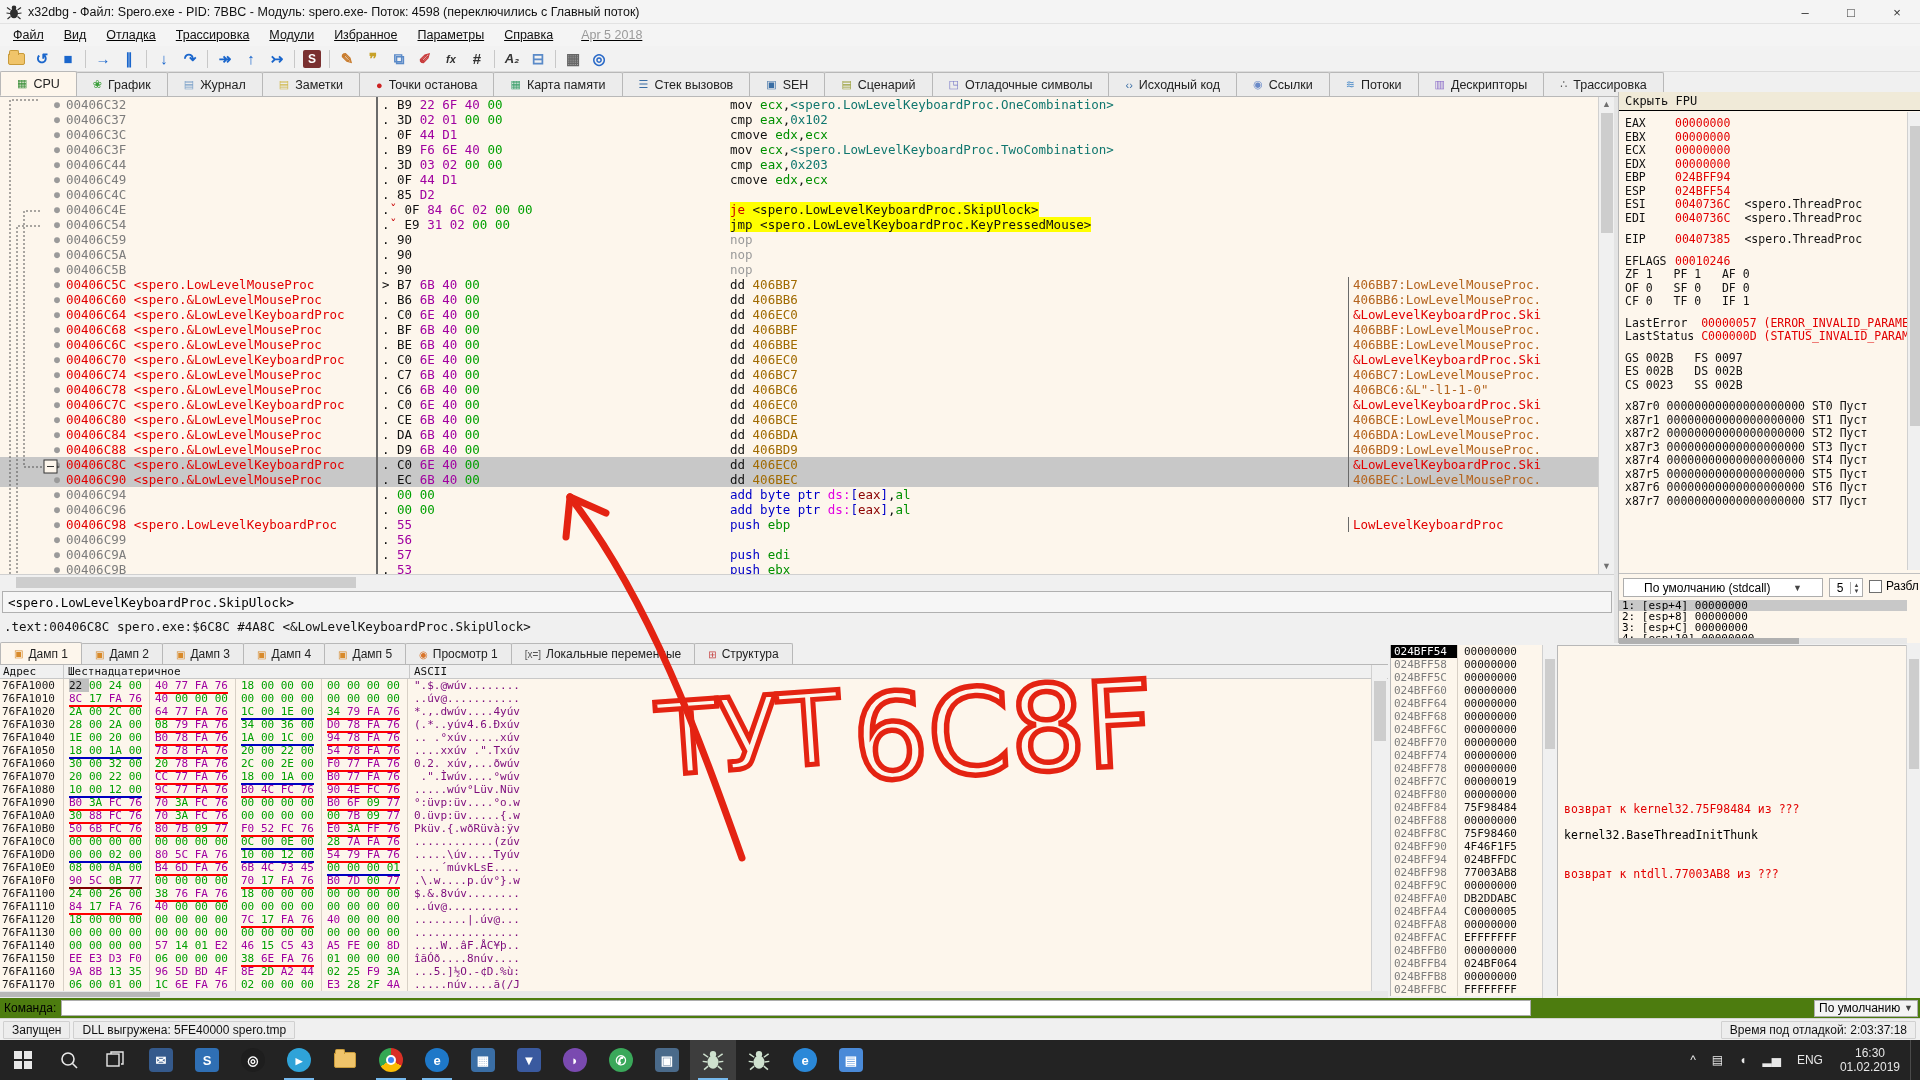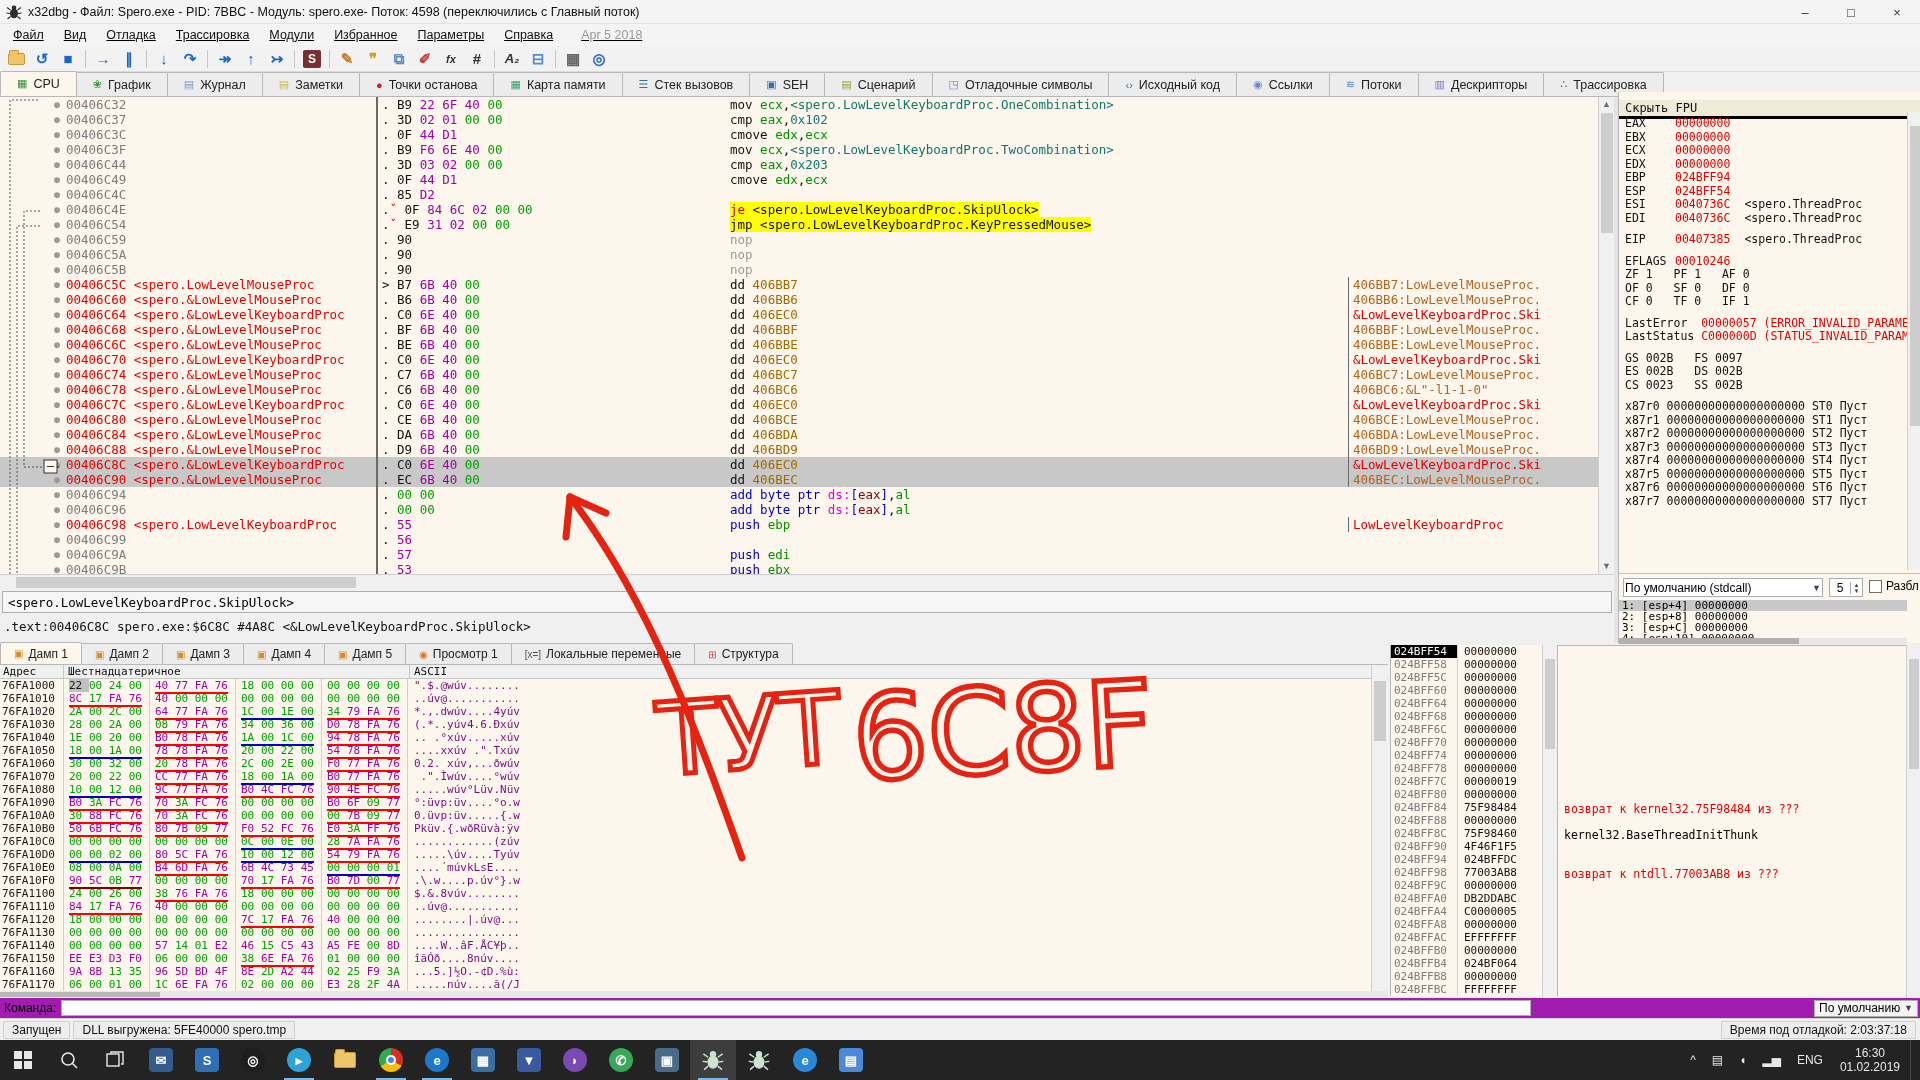--- a/index.html
+++ b/index.html
@@ -104,49 +104,49 @@
     border-left:1px solid #b8b8b8; border-top:1px solid #b8b8b8; font-family:"DejaVu Sans Mono", monospace; font-size:11.5px; }
   .rirow { height:13px; display:flex; align-items:center; white-space:pre; padding-left:6px; }
   #right-vscroll { position:absolute; left:1906px; top:645px; width:14px; height:353px; background:#f0f0f0; border-left:1px solid #d0d0d0; }
   #right-vscroll .thumb { position:absolute; left:2px; top:14px; width:10px; height:110px; background:#cdcdcd; }
   #right-combo { position:absolute; left:1806px; top:999px; width:112px; height:18px; background:#f4f4f4; border:1px solid #adadad;
     display:flex; align-items:center; justify-content:space-between; padding:0 4px; font-size:12px; }
 
   
   #splitter-v { position:absolute; left:1614px; top:97px; width:4px; height:546px; background:#e4e4e4; }
   #registers { position:absolute; left:1618px; top:92px; width:302px; height:551px; background:#fdf6ec; border-left:1px solid #b8b8b8; }
-  #reg-head { height:19px; background:#f0ead8; border-bottom:3px solid #000000; display:flex; align-items:center;
-    padding-left:6px; font-family:"DejaVu Sans Mono", monospace; font-size:12px; color:#111;margin-top:8px; }
+  #reg-head { height:19px; background:#f0ead8; border-bottom:1px solid #000000; display:flex; align-items:center;
+    padding-left:6px; font-family:"DejaVu Sans Mono", monospace; font-size:12px; color:#111; }
   #reg-body { position:absolute; left:0; top:20px; width:288px; height:458px; overflow:hidden;
     font-family:"DejaVu Sans Mono", monospace; font-size:11.5px; padding:4px 0 0 6px; }
   .rrow { height:13.5px; white-space:pre; display:flex; }
   .rname { color:#111; width:50px; flex:none; }
   .rval-red { color:#e20000; } .rval-k { color:#111; }
   .rcomm { color:#111; padding-left:14px; overflow:hidden; white-space:pre; }
   .rgap { height:8px; }
   #reg-vscroll { position:absolute; left:288px; top:20px; width:14px; height:458px; background:#f0f0f0; border-left:1px solid #d0d0d0; }
   #reg-vscroll .thumb { position:absolute; left:2px; top:14px; width:10px; height:300px; background:#cdcdcd; }
   #calling { position:absolute; left:0; top:481px; width:302px; height:70px; border-top:1px solid #c0c0c0; background:#fdf6ec; }
   #call-combo { position:absolute; left:4px; top:4px; width:200px; height:19px; background:#fff; border:1px solid #adadad;
-    display:flex; align-items:center; justify-content:space-between; padding:0 1px; font-size:12px; }
+    display:flex; align-items:center; justify-content:space-between; padding:0 20px; font-size:12px; }
   #call-spin { position:absolute; left:210px; top:4px; width:34px; height:19px; background:#fff; border:1px solid #adadad;
     display:flex; align-items:center; font-size:12px; }
   #call-spin .num { flex:1; text-align:center; }
   #call-spin .arrows { width:12px; display:flex; flex-direction:column; font-size:6px; color:#444; border-left:1px solid #adadad; align-items:center; }
   #call-check { position:absolute; left:250px; top:5px; display:flex; align-items:center; gap:4px; width:50px; overflow:hidden; font-size:12px; }
   #call-check .box { width:13px; height:13px; background:#fff; border:1px solid #707070; flex:none; }
   #call-args { position:absolute; left:0; top:26px; width:288px; height:44px; overflow:hidden;
     font-family:"DejaVu Sans Mono", monospace; font-size:11px; }
   .arow { height:11px; display:flex; white-space:pre; align-items:center; padding-left:3px; }
   .arow.sel { background:#c8c8c8; }
   #call-hscroll { position:absolute; left:0; top:64px; width:288px; height:6px; background:#e8e8e8; }
   #call-hscroll .thumb { width:180px; height:6px; background:#b0b0b0; }
 
   
-  #cmdbar { position:absolute; left:0; top:998px; width:1920px; height:20px; background:#a21caf; display:flex; align-items:center; gap:5px; padding-left:4px; }
+  #cmdbar { position:absolute; left:0; top:998px; width:1920px; height:20px; background:#4d7c0f; display:flex; align-items:center; gap:5px; padding-left:4px; }
   #cmd-input { width:1470px; height:16px; background:#fff; border:1px solid #adadad; }
   #statusbar { position:absolute; left:0; top:1018px; width:1920px; height:22px; background:#f0f0f0; border-top:1px solid #d4d4d4;
     display:flex; align-items:center; font-size:12px; color:#111; }
   .scell { height:18px; display:flex; align-items:center; padding:0 8px; border:1px solid #d0d0d0; border-radius:1px; margin-left:3px; background:#ededed; }
   #status-time { position:absolute; right:4px; }
 
   
   #taskbar { position:absolute; left:0; top:1040px; width:1920px; height:40px; background:#232323; display:flex; align-items:center; }
   .tk { width:46px; height:40px; display:flex; align-items:center; justify-content:center; position:relative; }
   .tk.active { background:#3d3d3d; }

